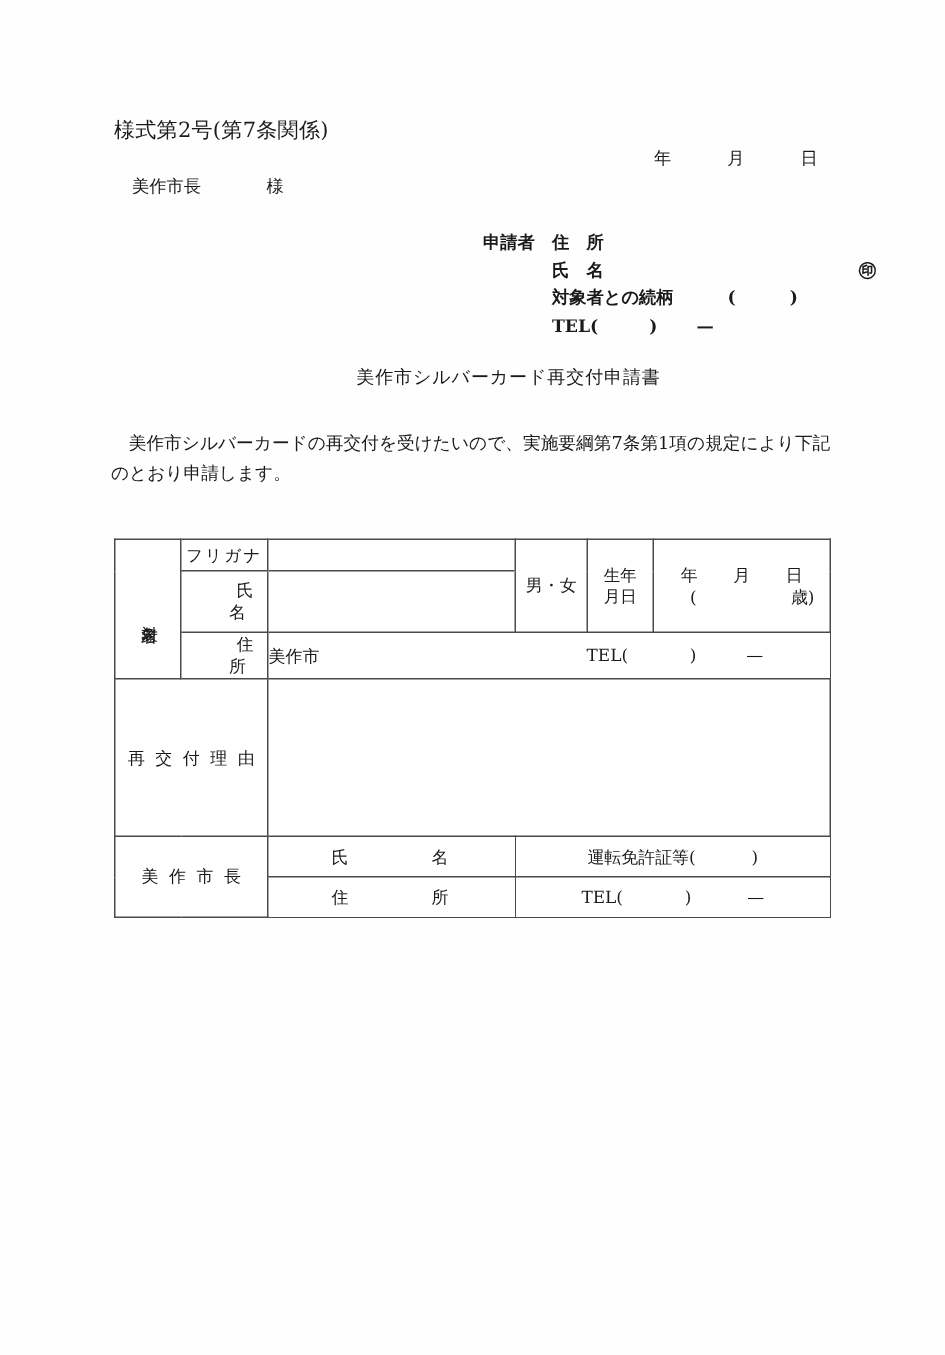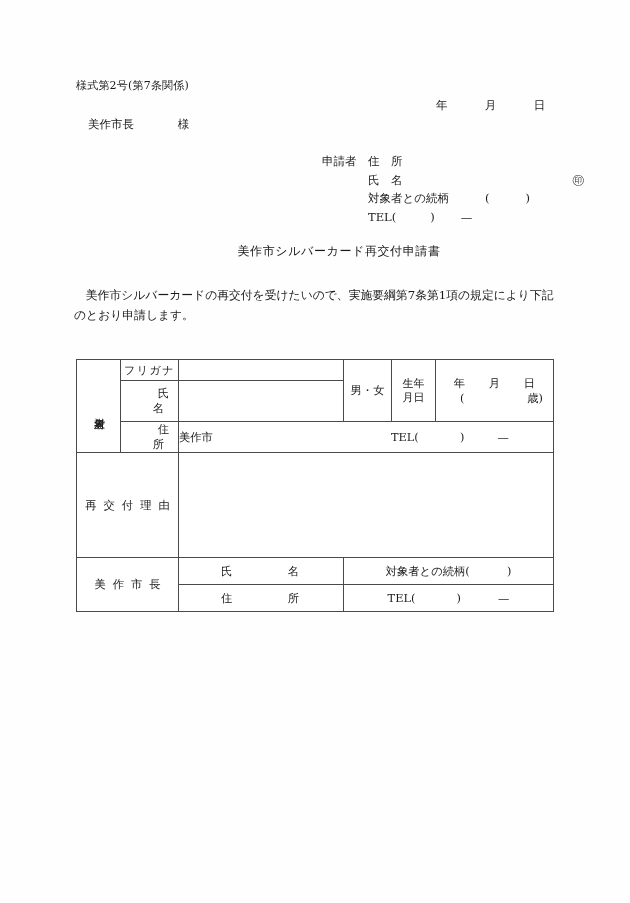--- a/index.html
+++ b/index.html
@@ -20,21 +20,21 @@
     position: absolute;
     inset: 0;
     background: #fefefe;
   }
 
   
   .form-number {
     position: absolute;
     left: 76px;
     top: 78px;
-    font-size: 11px;
+    font-size: 14px;
     letter-spacing: 0.2px;
     white-space: nowrap;
   }
 
   .date-line {
     position: absolute;
     left: 436px;
     top: 98px;
     font-size: 11.5px;
     white-space: nowrap;
@@ -52,20 +52,21 @@
   }
   .addressee .sama { display: inline-block; margin-left: 40px; }
 
   
   .applicant {
     position: absolute;
     left: 322px;
     top: 152px;
     font-size: 11.5px;
     line-height: 18.5px;
+    font-weight: bold;
   }
   .applicant-row {
     display: flex;
     align-items: baseline;
     white-space: nowrap;
     height: 18.5px;
   }
   .applicant-tag {
     width: 46px;
     flex: 0 0 46px;
@@ -337,21 +338,21 @@
 
       <tr>
         <td rowspan="2" colspan="2" class="cell-label-spread">
           <span class="label-wide">美作市長</span>
         </td>
         <td class="cell-center emg-row-cell" style="width:86px">
           <span class="label-name">氏　名</span>
         </td>
         <td colspan="3" class="emg-row-cell">
           <div class="emg-inline">
-            <span>対象者との続柄(</span>
+            <span>運転免許証等(</span>
             <span class="gap-md"></span>
             <span>)</span>
           </div>
         </td>
       </tr>
 
       <tr>
         <td class="cell-center emg-row-cell">
           <span class="label-name">住　所</span>
         </td>

